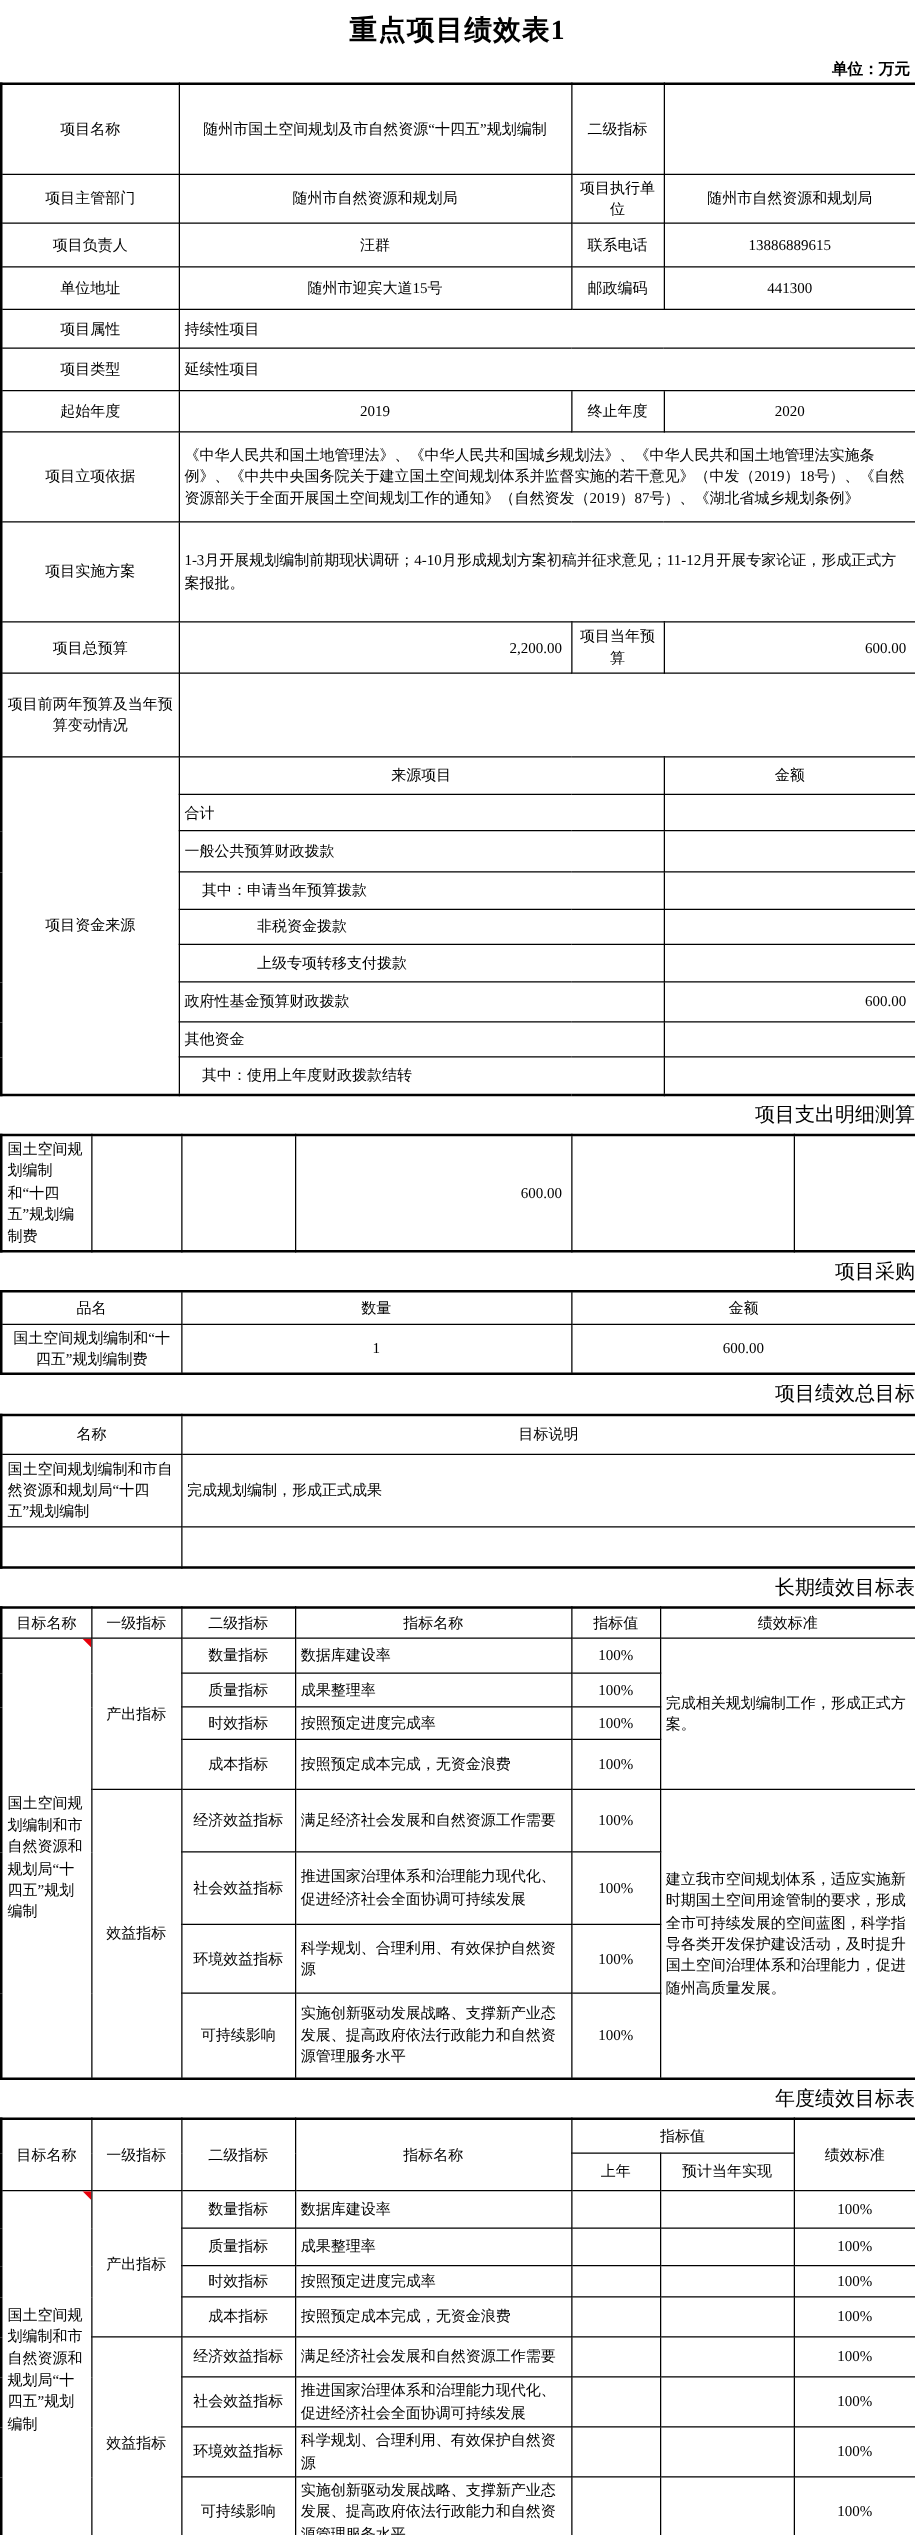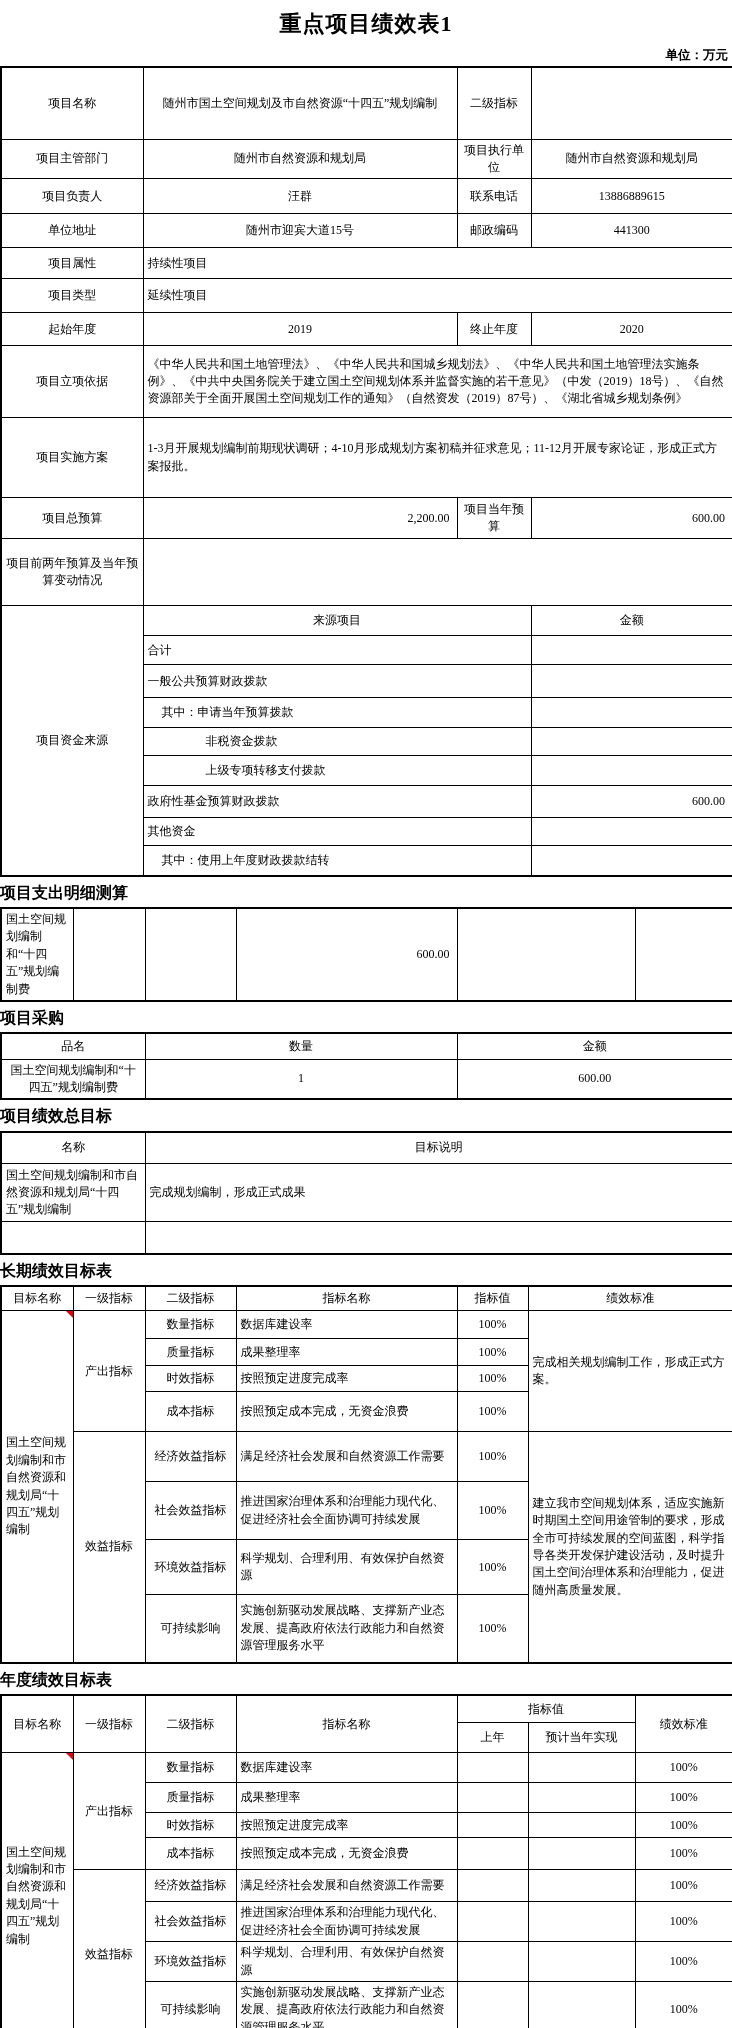--- a/index.html
+++ b/index.html
@@ -27,21 +27,21 @@
     vertical-align:middle; font-weight:normal;
     overflow:hidden; word-break:break-all;
   }
   .c { text-align:center; }
   .l { text-align:left; }
   .r { text-align:right; padding-right:7px;font-family:Liberation Serif, serif; }
   .lab { text-align:center; }
   .ind1 { padding-left:18px; }
   .ind2 { padding-left:62px; }
   .section-title {
-    text-align:left; font-size:16px; font-weight:bold;
+    text-align:right; font-size:16px; font-weight:normal;
     padding:4px 0 3px 0;
   }
   .rel { position:relative; }
   .comment-marker {
     position:absolute; top:0; right:0; width:0; height:0;
     border-top:7px solid #e8000b; border-left:7px solid transparent;
   }
 </style>
 </head>
 <body>

